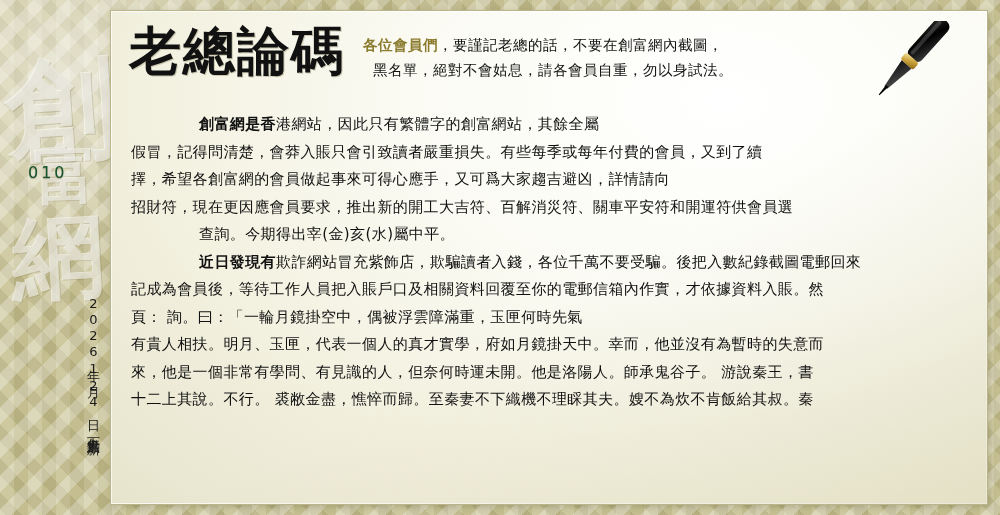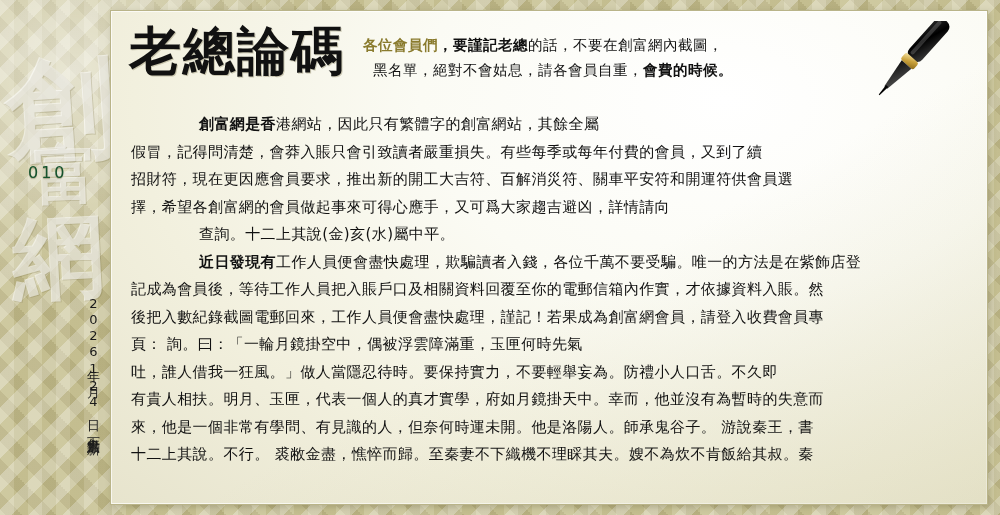--- a/index.html
+++ b/index.html
@@ -145,21 +145,21 @@
     line-height: 25px;
     color: #111;
     font-family: "DejaVu Sans", "Liberation Sans", sans-serif;
     letter-spacing: 0.5px;
   }
   #header-text .lead {
     font-weight: bold;
     color: #8a7b2e;
   }
   #header-text .strong {
-    font-weight: bold;
+    font-weight: normal;
   }
   .hdr-line { white-space: nowrap; }
   .hdr-line.l2 { padding-left: 10px; }
   .hdr-line.l3 { padding-left: 10px; }
 
   
   #body-text {
     position: absolute;
     left: 20px;
     top: 100px;
@@ -221,40 +221,38 @@
         <path d="M57 74 L60 74 L59 86 L58 86 Z" fill="#000"></path>
         <rect x="53" y="-10" width="4" height="44" rx="2" fill="rgba(255,255,255,0.18)"></rect>
       </g>
     </svg>
 
     <div id="header-text">
       <div class="hdr-line l1">
         <span class="lead">各位會員們</span><span class="strong">，要謹記老總</span><span>的話，不要在創富網內截圖，</span>
       </div>
       <div class="hdr-line l3">
-        <span>黑名單，絕對不會姑息，請各會員自重，</span><span class="strong">會費的時候。</span>
+        <span>黑名單，絕對不會姑息，請各會員自重，</span><span class="strong">勿以身試法。</span>
       </div>
     </div>
 
     <div id="body-text">
 
       <div class="para-line indent-2">
         <span class="b">創富網是香</span><span>港網站，因此只有繁體字的創富網站，其餘全屬</span>
       </div>
       <div class="para-line">假冒，記得問清楚，會莽入賬只會引致讀者嚴重損失。有些每季或每年付費的會員，又到了續</div>
+      <div class="para-line">擇，希望各創富網的會員做起事來可得心應手，又可爲大家趨吉避凶，詳情請向</div>
       <div class="para-line">招財符，現在更因應會員要求，推出新的開工大吉符、百解消災符、關車平安符和開運符供會員選</div>
-      <div class="para-line">擇，希望各創富網的會員做起事來可得心應手，又可爲大家趨吉避凶，詳情請向</div>
-      <div class="para-line indent-2">查詢。十二上其說(金)亥(水)屬中平。</div>
+      <div class="para-line indent-2">查詢。今期得出宰(金)亥(水)屬中平。</div>
 
       <div class="para-line indent-2">
-        <span class="b">近日發現有</span><span>工作人員便會盡快處理，欺騙讀者入錢，各位千萬不要受騙。唯一的方法是在紫飾店登</span>
+        <span class="b">近日發現有</span><span>欺詐網站冒充紫飾店，欺騙讀者入錢，各位千萬不要受騙。後把入數紀錄截圖電郵回來</span>
       </div>
       <div class="para-line">記成為會員後，等待工作人員把入賬戶口及相關資料回覆至你的電郵信箱內作實，才依據資料入賬。然</div>
-      <div class="para-line">後把入數紀錄截圖電郵回來，工作人員便會盡快處理，謹記！若果成為創富網會員，請登入收費會員專</div>
       <div class="para-line">頁：                                      詢。曰：「一輪月鏡掛空中，偶被浮雲障滿重，玉匣何時先氣</div>
-      <div class="para-line">吐，誰人借我一狂風。」做人當隱忍待時。要保持實力，不要輕舉妄為。防禮小人口舌。不久即</div>
       <div class="para-line">有貴人相扶。明月、玉匣，代表一個人的真才實學，府如月鏡掛天中。幸而，他並沒有為暫時的失意而</div>
       <div class="para-line">來，他是一個非常有學問、有見識的人，但奈何時運未開。他是洛陽人。師承鬼谷子。 游說秦王，書</div>
       <div class="para-line">十二上其說。不行。 裘敝金盡，憔悴而歸。至秦妻不下織機不理睬其夫。嫂不為炊不肯飯給其叔。秦</div>
 
     </div>
   </div>
 </div>
 
 </body></html>

